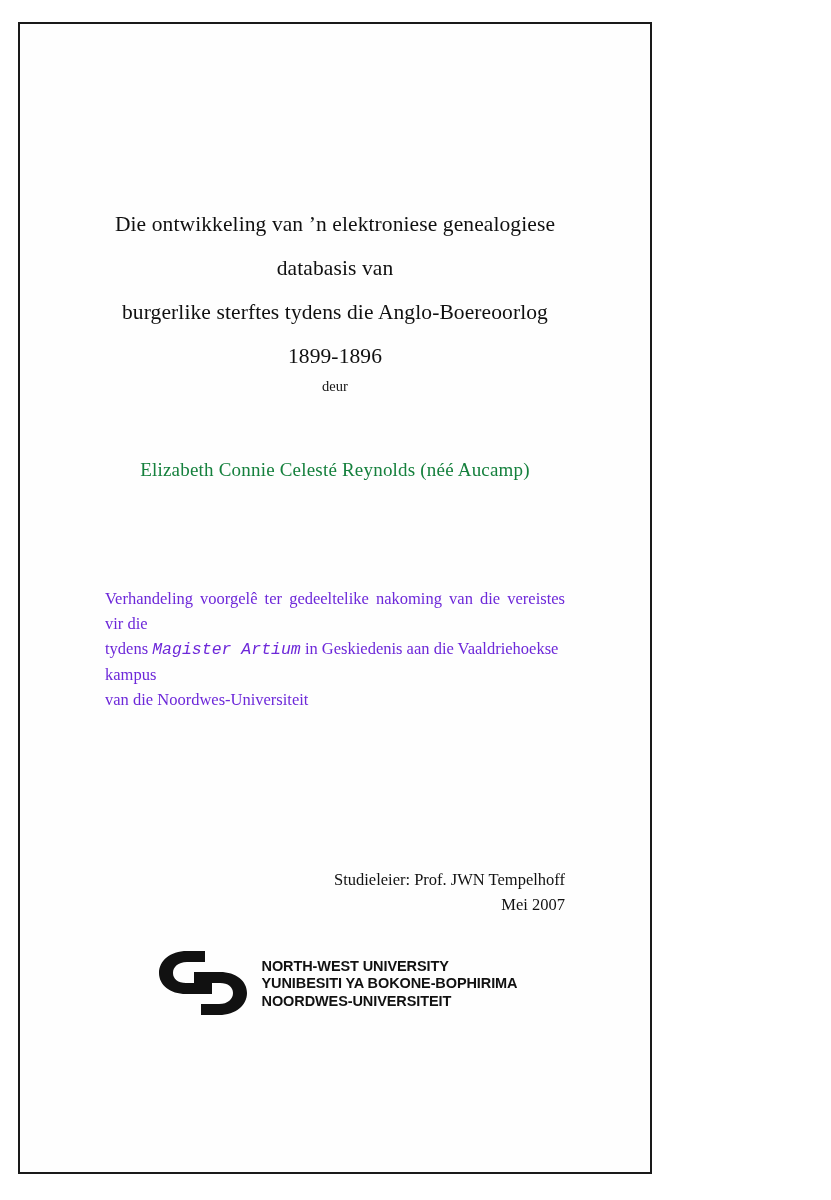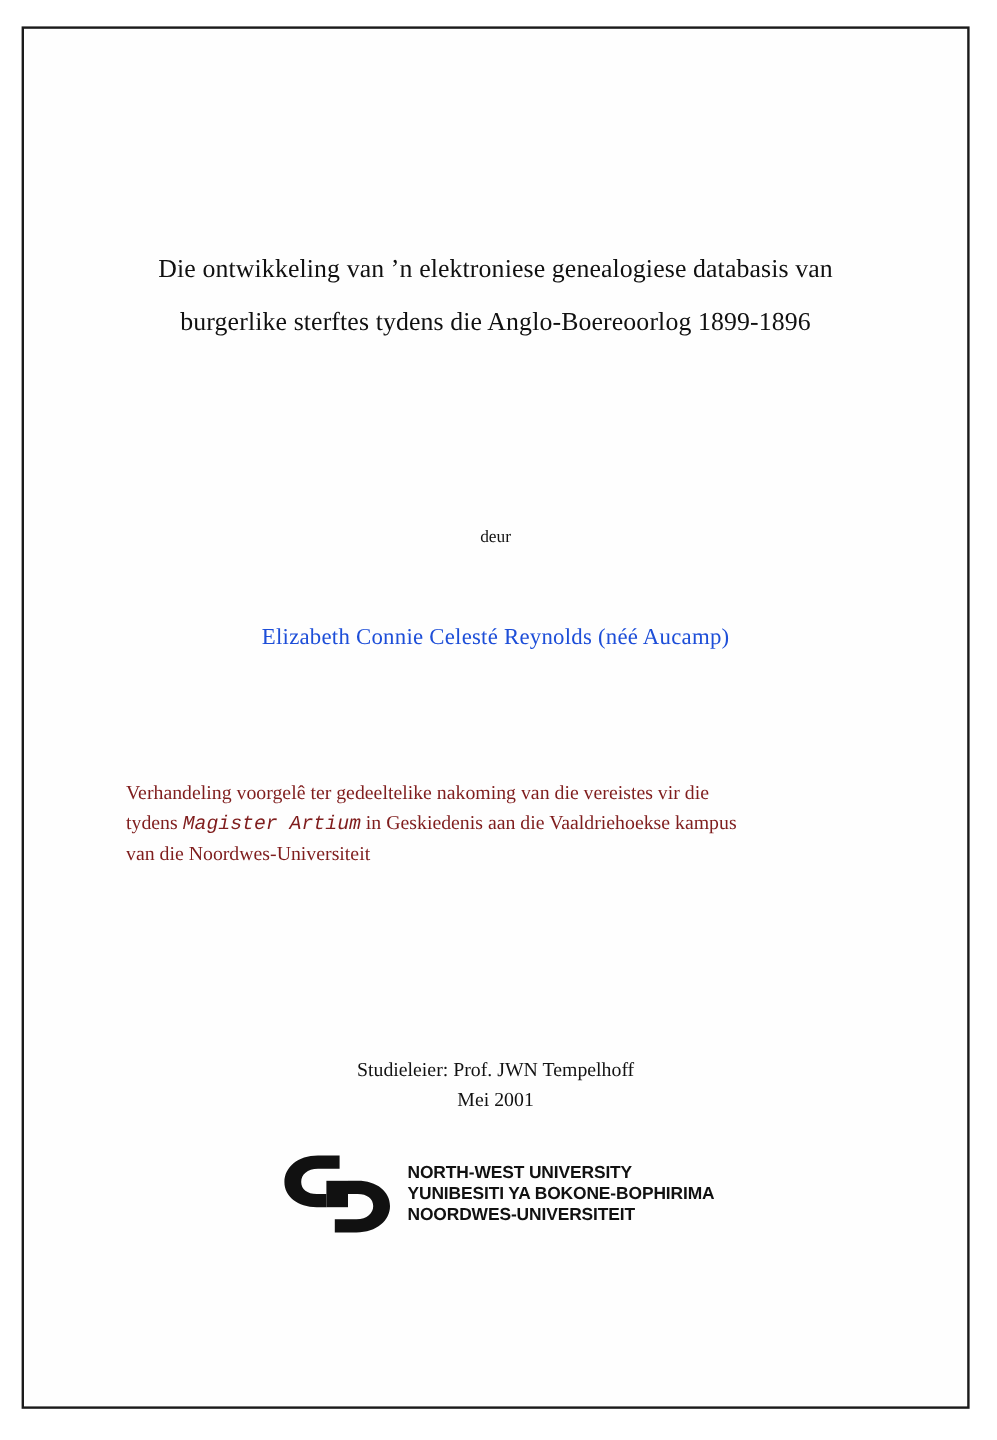--- a/index.html
+++ b/index.html
@@ -13,21 +13,21 @@
     font-family: "Liberation Serif", serif;
     color: #141414;
     position: relative;
     overflow: hidden;
   }
 
   .page-frame {
     position: absolute;
     left: 18px;
     top: 22px;
-    width: 790px;
+    width: 634px;
     height: 1152px;
     border: 2px solid #1a1a1a;
     box-sizing: border-box;
     background: #fefefe;
   }
 
   .page-inner {
     position: absolute;
     left: 0;
     top: 0;
@@ -42,58 +42,57 @@
     text-align: center;
   }
   .title-line {
     font-size: 21.5px;
     line-height: 44px;
     letter-spacing: 0.1px;
     color: #101010;
   }
 
   .deur {
-    margin-top: 150px;
     text-align: center;
     font-size: 14.5px;
     color: #141414;
   }
 
   .author {
     margin-top: 64px;
     text-align: center;
     font-size: 19px;
     letter-spacing: 0.2px;
-    color: #1d4ed8;
+    color: #15803d;
   }
 
   .abstract-block {
     margin-top: 105px;
     font-size: 16.5px;
     line-height: 25px;
-    color: #7f1d1d;
+    color: #6d28d9;
   }
   .abstract-just {
     text-align: justify;
     text-justify: inter-word;
   }
   .abstract-left {
     text-align: left;
   }
   .italic {
     font-style: italic;
     font-family: Liberation Mono, monospace;
   }
 
   .supervisor-block {
     margin-top: 155px;
     font-size: 16.5px;
     line-height: 25px;
     color: #121212;
-    text-align: center;
+    text-align: right;
   }
 
   .logo-row {
     margin-top: 30px;
     display: flex;
     align-items: center;
     justify-content: center;
     gap: 9px;
   }
   .logo-mark {
@@ -128,21 +127,21 @@
     <div class="author">Elizabeth Connie Celesté Reynolds (néé Aucamp)</div>
 
     <div class="abstract-block">
       <div class="abstract-just">Verhandeling voorgelê ter gedeeltelike nakoming van die vereistes vir die</div>
       <div class="abstract-left"><span>tydens </span><span class="italic">Magister Artium</span><span> in Geskiedenis aan die Vaaldriehoekse kampus</span></div>
       <div class="abstract-left">van die Noordwes-Universiteit</div>
     </div>
 
     <div class="supervisor-block">
       <div>Studieleier: Prof. JWN Tempelhoff</div>
-      <div>Mei 2001</div>
+      <div>Mei 2007</div>
     </div>
 
     <div class="logo-row">
       <div class="logo-mark">
         <svg viewBox="0 0 100 72" width="100" height="72" aria-hidden="true">
           <g fill="#111111">
             <path d="M34 4 C17 4 6 14 6 26 C6 38 17 47 33 47 L41 47 L41 36 L33 36 C25 36 20 32 20 26 C20 20 25 15 34 15 L52 15 L52 4 Z"></path>
             <path d="M66 68 C83 68 94 58 94 46 C94 34 83 25 67 25 L59 25 L59 36 L67 36 C75 36 80 40 80 46 C80 52 75 57 66 57 L48 57 L48 68 Z"></path>
             <rect x="41" y="25" width="18" height="22"></rect>
           </g>

